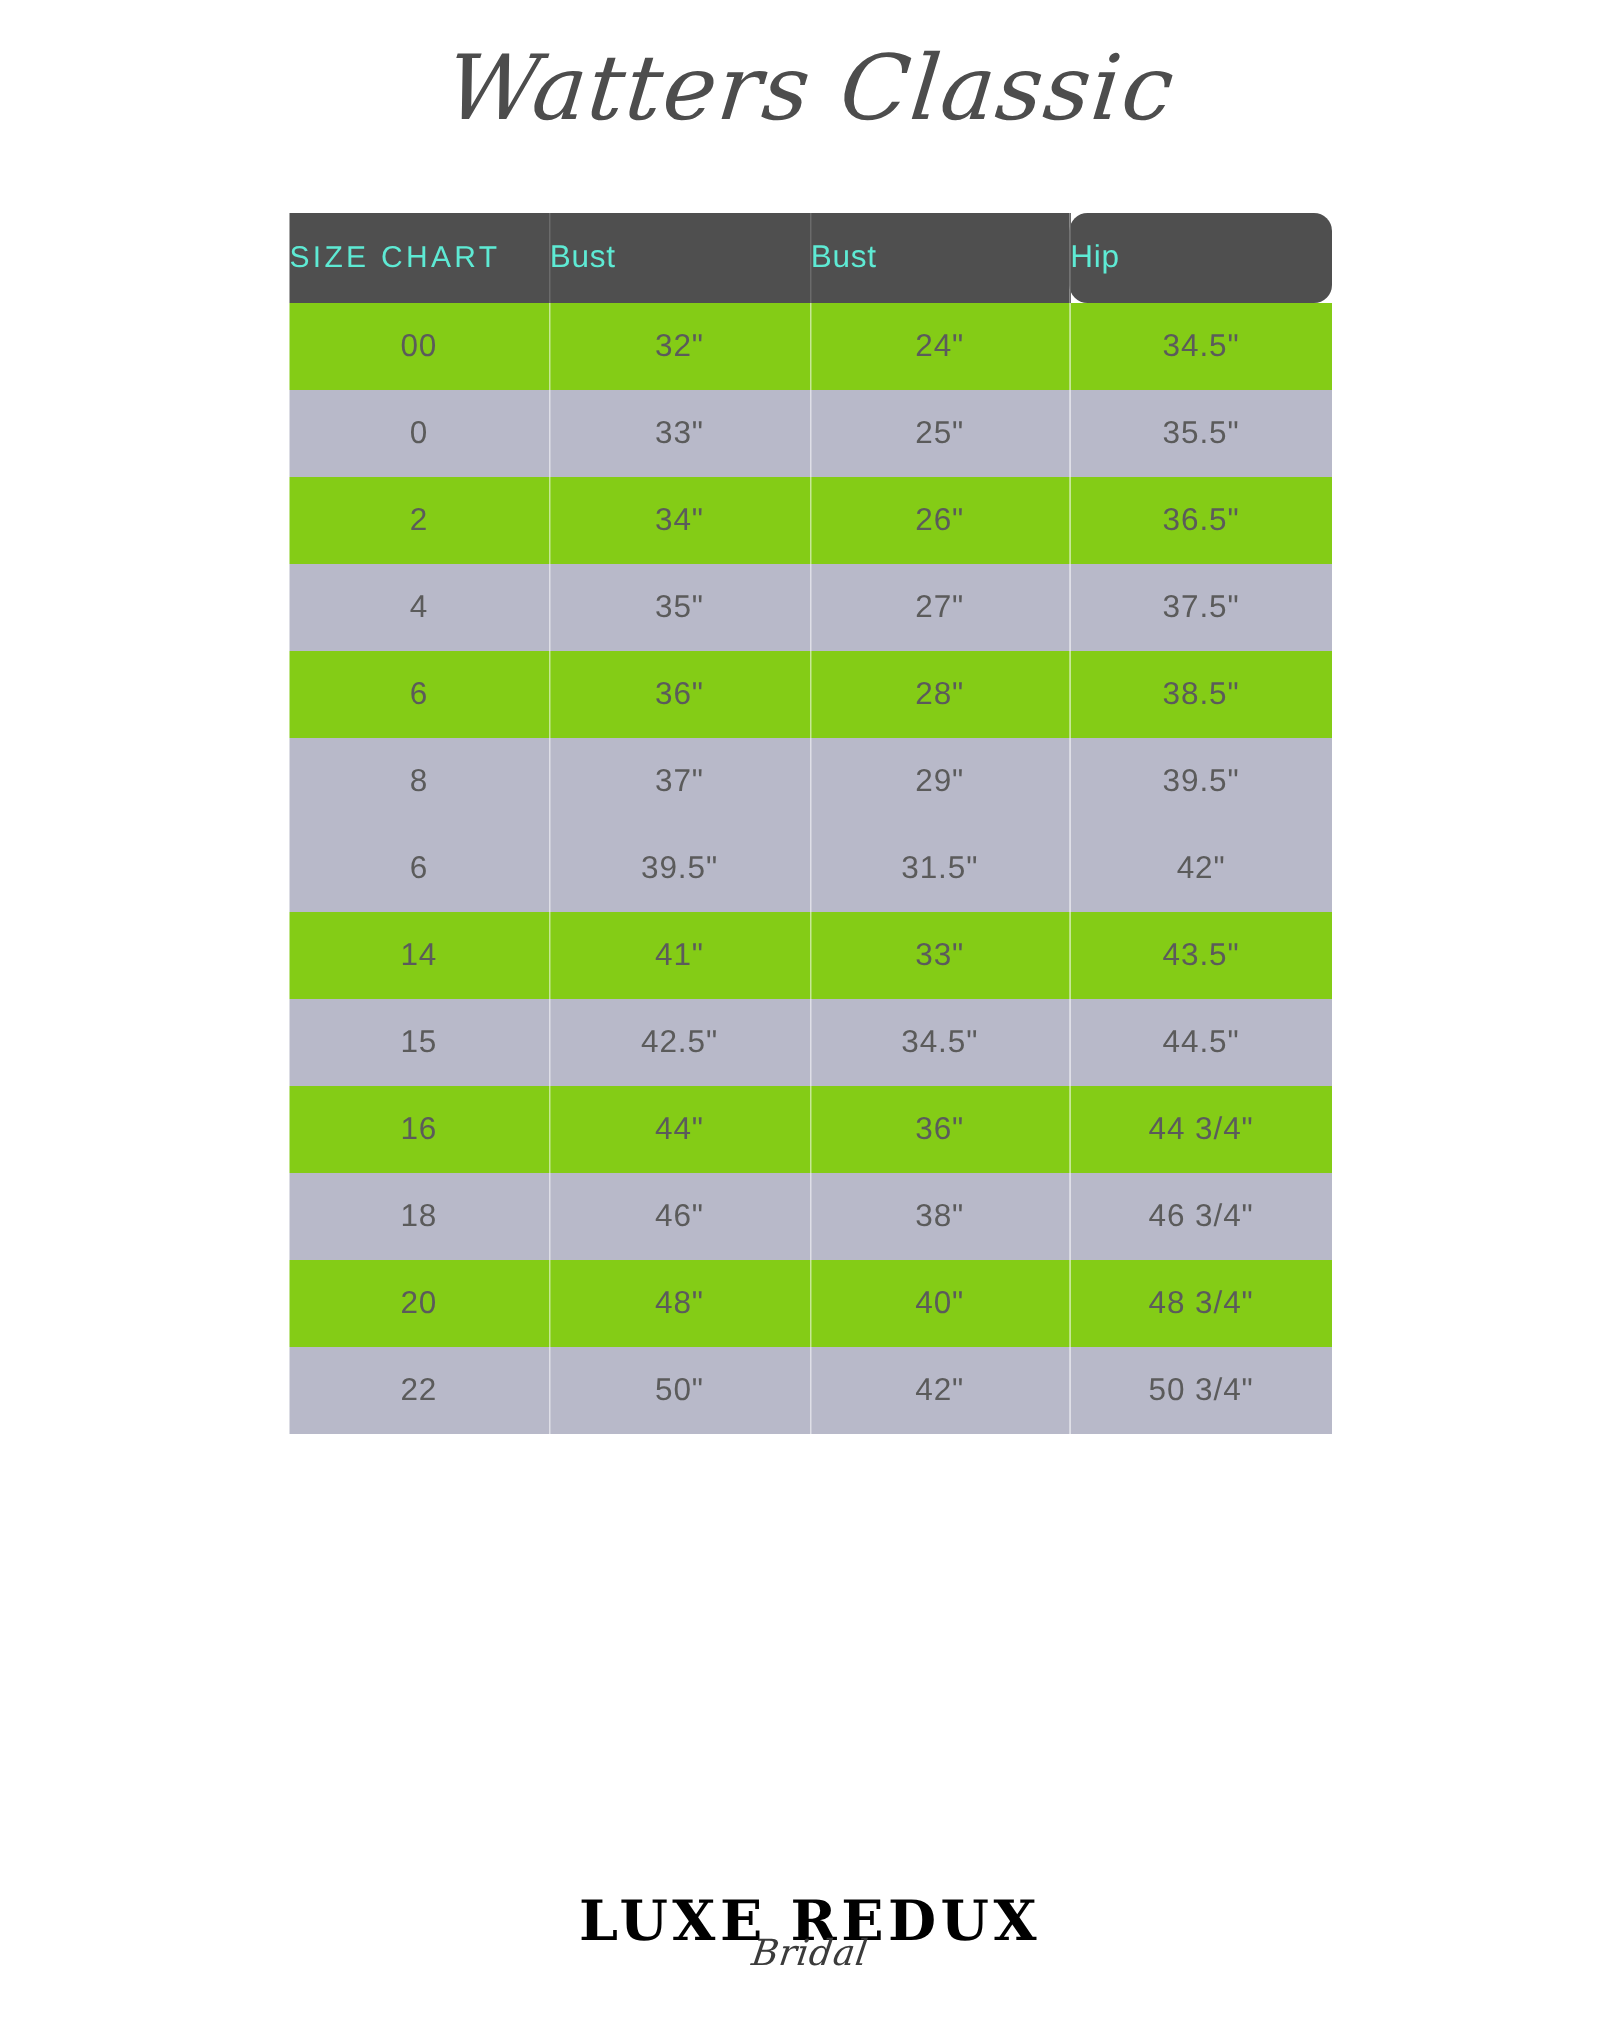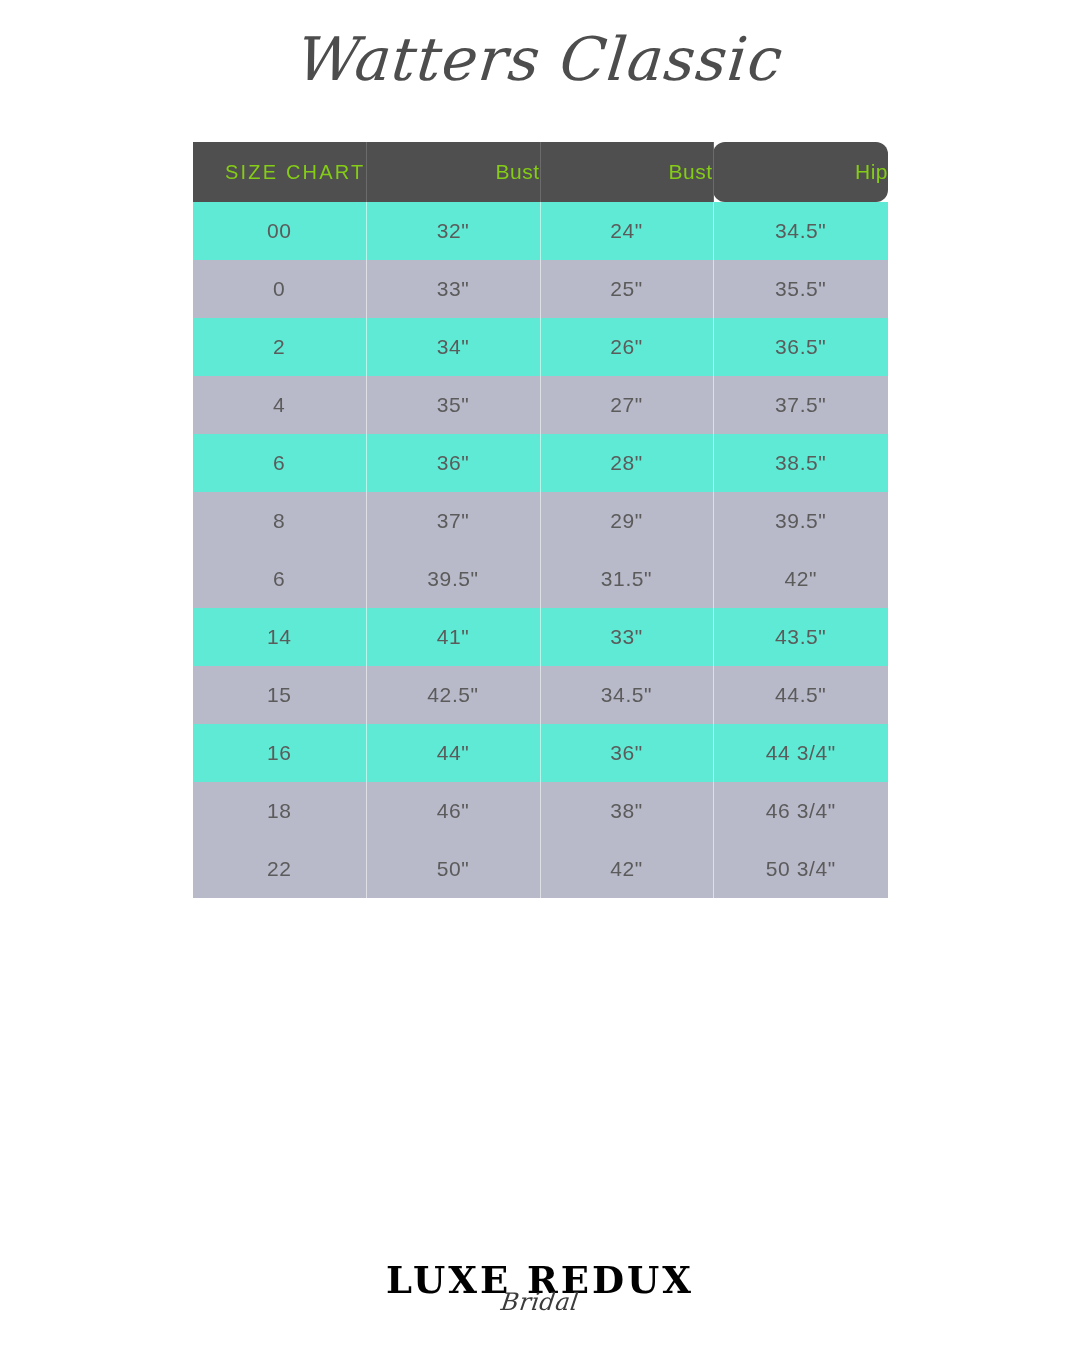--- a/index.html
+++ b/index.html
@@ -44,26 +44,26 @@
     border-collapse: collapse;
     table-layout: fixed;
   }
   .chart col.c-size { width: 173px; }
   .chart col.c-bust { width: 174px; }
   .chart col.c-waist{ width: 173px; }
   .chart col.c-hip  { width: 175px; }
 
   .chart thead th {
     background: #4f4f4f;
-    color: #84cc16;
+    color: #5eead4;
     height: 60px;
     font-weight: 400;
     font-size: 21px;
     letter-spacing: 0.5px;
-    text-align: right;
+    text-align: left;
     vertical-align: middle;
     border-right: 1px solid #6b6b6b;
     padding: 0;
   }
   .chart thead th:last-child { border-right: none; border-radius: 12px; }
   .chart thead th.size-head {
     font-size: 20px;
     letter-spacing: 2.2px;
   }
 
@@ -73,21 +73,21 @@
     color: #5b5b5b;
     text-align: center;
     vertical-align: middle;
     font-weight: 400;
     letter-spacing: 0.6px;
     border-right: 1px solid rgba(255,255,255,0.55);
     padding: 0;
   }
   .chart tbody td:last-child { border-right: none; }
 
-  .chart tbody tr.row-light td { background: #5eead4; margin-left: 18px; }
+  .chart tbody tr.row-light td { background: #84cc16; margin-left: 18px; }
   .chart tbody tr.row-dark  td { background: #b8b9c9; }
 
   
   .logo {
     position: absolute;
     left: 0;
     top: 1262px;
     width: 1080px;
     text-align: center;
   }
@@ -195,20 +195,26 @@
         <td>44"</td>
         <td>36"</td>
         <td>44 3/4"</td>
       </tr>
       <tr class="row-dark">
         <td>18</td>
         <td>46"</td>
         <td>38"</td>
         <td>46 3/4"</td>
       </tr>
+      <tr class="row-light">
+        <td>20</td>
+        <td>48"</td>
+        <td>40"</td>
+        <td>48 3/4"</td>
+      </tr>
       <tr class="row-dark">
         <td>22</td>
         <td>50"</td>
         <td>42"</td>
         <td>50 3/4"</td>
       </tr>
     </tbody>
 </table>
 
 <div class="logo">

